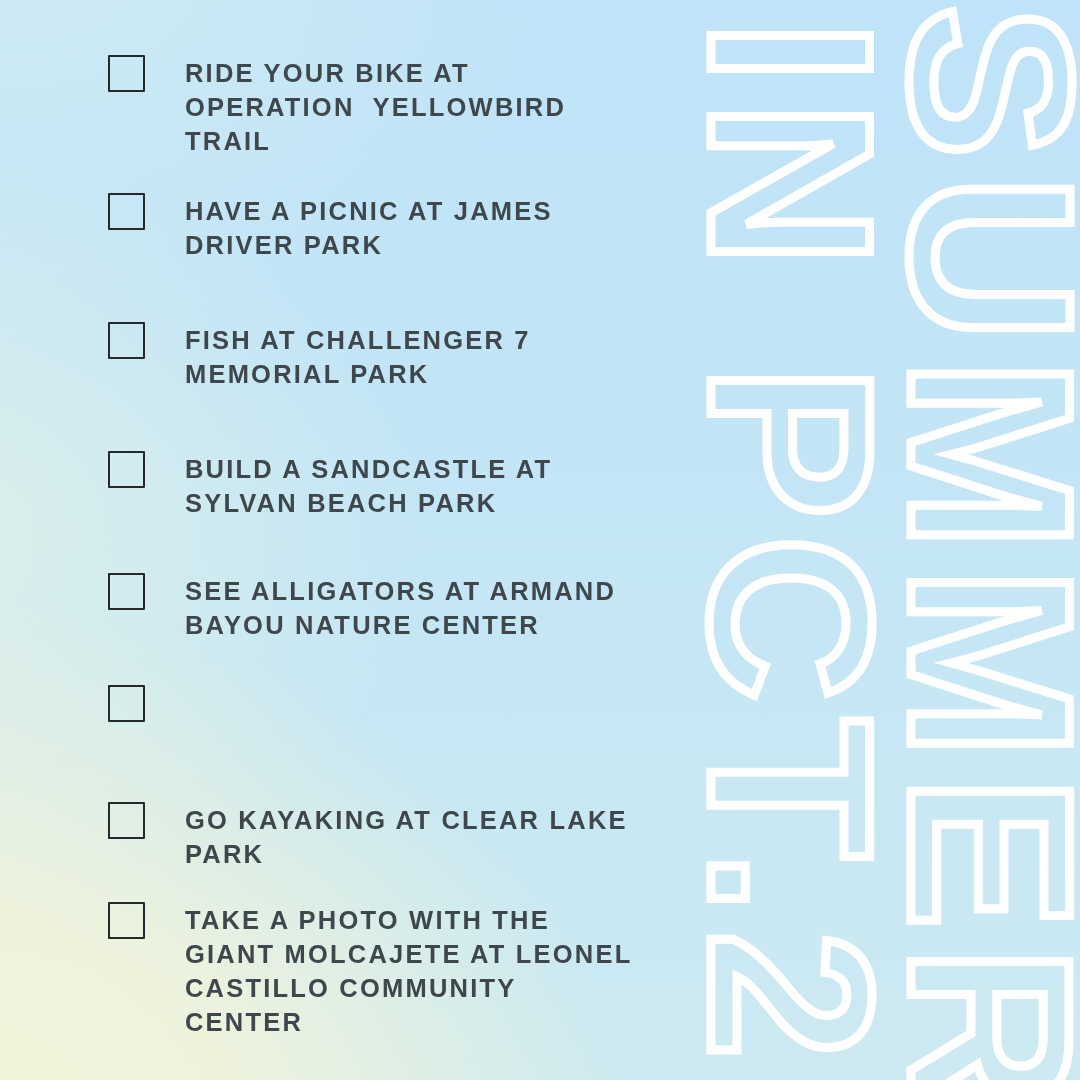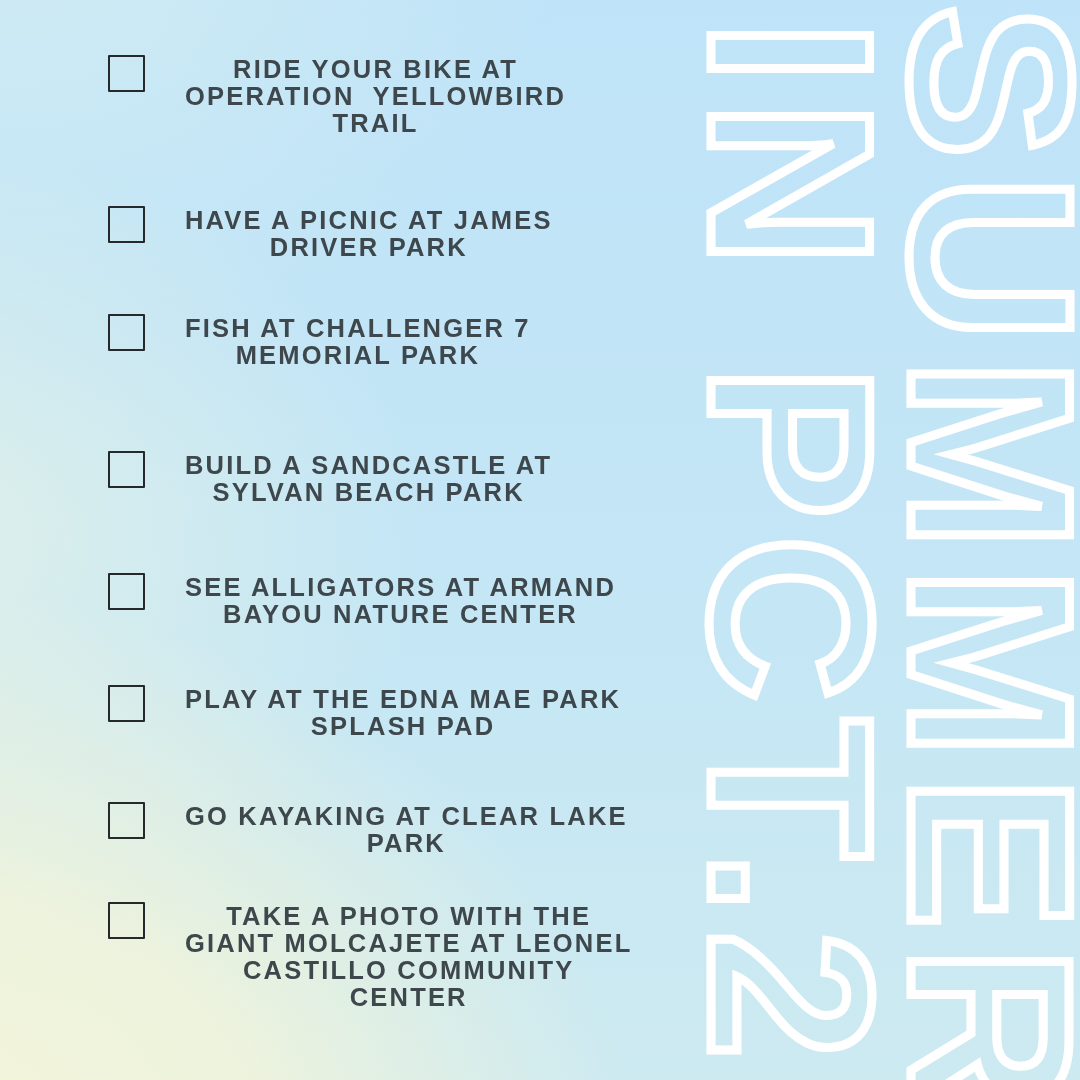--- a/index.html
+++ b/index.html
@@ -32,42 +32,41 @@
   .vtext.summer{ left:1105px; top:5px; }
   .vtext.inpct { left:905px;  top:20px; }
 
   
   .row{
     position:absolute;
     left:108px;
     display:flex;
     align-items:flex-start;
   }
-  .r0{top:55px}.r1{top:206px}.r2{top:314px}.r3{top:451px}
+  .r0{top:55px}.r1{top:193px}.r2{top:322px}.r3{top:451px}
   .r4{top:573px}.r5{top:685px}.r6{top:802px}.r7{top:902px}
   .checkbox{
     width:37px;height:37px;
     border:2.5px solid #26292b;
     border-radius:1px;
     background:transparent;
     flex:none;
     box-sizing:border-box;
     cursor:pointer;
   }
   .item-text{
     margin-left:40px;
     margin-top:1px;
     font-size:25.5px;
-    line-height:27px;
+    line-height:34px;
     font-weight:bold;
     letter-spacing:2.2px;
     color:#3e474c;
     white-space:pre-wrap;
     text-transform:uppercase;
-    text-align:center;
   }
 </style>
 </head>
 <body>
 
 <div class="poster">
 
   <div class="vtext inpct">IN PCT.2</div>
   <div class="vtext summer">SUMMER</div>
 
@@ -97,22 +96,20 @@
   </div>
 
   <div class="row r4">
     <div class="checkbox"></div>
     <div class="item-text">SEE ALLIGATORS AT ARMAND
 BAYOU NATURE CENTER</div>
   </div>
 
   <div class="row r5">
     <div class="checkbox"></div>
-    <div class="item-text">PLAY AT THE EDNA MAE PARK
-SPLASH PAD</div>
   </div>
 
   <div class="row r7">
     <div class="checkbox"></div>
     <div class="item-text">TAKE A PHOTO WITH THE
 GIANT MOLCAJETE AT LEONEL
 CASTILLO COMMUNITY
 CENTER</div>
   </div>
 

